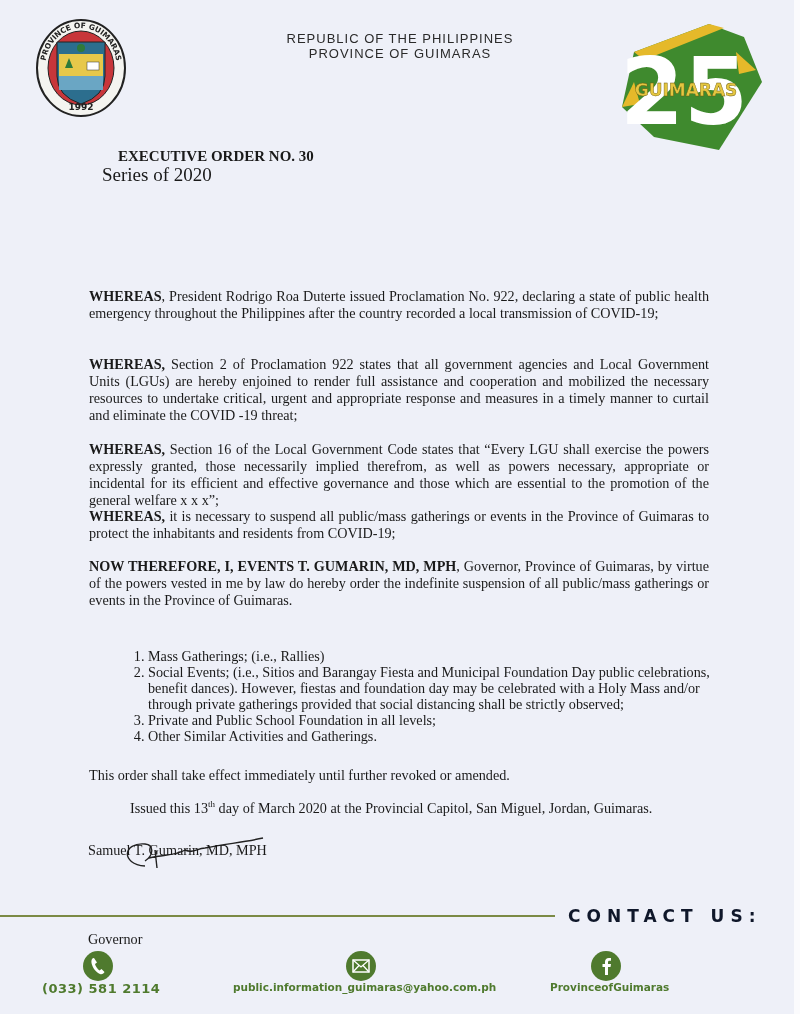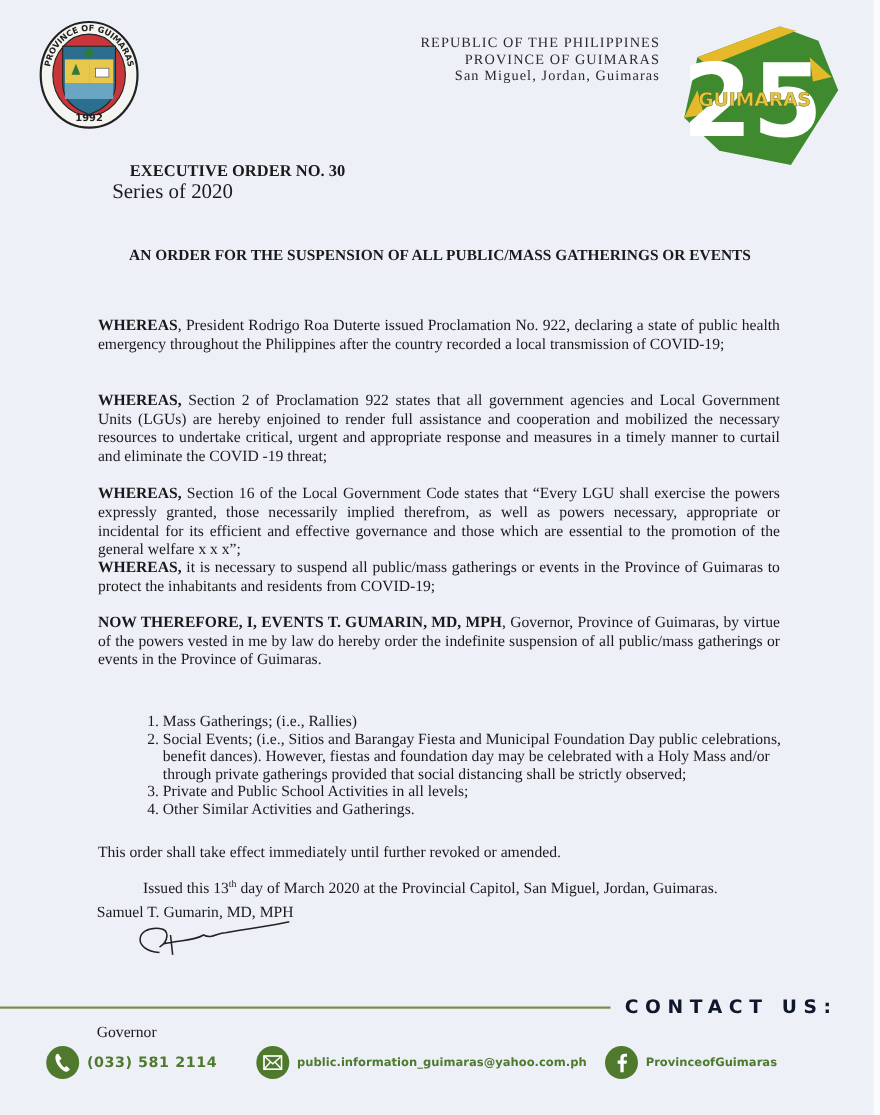--- a/index.html
+++ b/index.html
@@ -7,22 +7,22 @@
     width: 800px; height: 1014px; overflow: hidden; position: relative;
     background: #eef0f8;
     font-family: "Liberation Serif", serif;
     color: #1a1a1a;
   }
   .right-strip { position: absolute; top: 0; right: 0; width: 6px; height: 1014px; background: #fbfbfd; }
 
   
   .seal { position: absolute; left: 35px; top: 18px; width: 92px; height: 100px; }
   .letterhead {
-    position: absolute; left: 200px; top: 31px; width: 400px; text-align: right;
-    font-family: Liberation Serif, serif; color: #2a2a2a;
+    position: absolute; left: 200px; top: 31px; width: 400px; text-align: center;
+    font-family: Liberation Sans, sans-serif; color: #2a2a2a;
   }
   .lh-line { font-size: 13px; letter-spacing: 1px; line-height: 15px; }
   .lh-office { font-size: 16.5px; font-weight: bold; letter-spacing: 3.5px; line-height: 20px; color: #1a1a1a; }
   .lh-addr { font-size: 13px; letter-spacing: 1px; line-height: 15px; }
   .logo25 { position: absolute; left: 614px; top: 12px; width: 150px; height: 140px; }
   .eo-no { position: absolute; left: 89px; top: 148px; font-weight: bold; font-size: 15px; margin-left: 29px; }
   .eo-series { position: absolute; left: 102px; top: 164px; font-size: 19px; }
   .title { position: absolute; left: 80px; top: 224px; width: 640px; text-align: center; font-weight: bold; font-size: 14px; line-height: 17px; }
   .para { position: absolute; left: 89px; width: 620px; text-align: justify; font-size: 14.2px; line-height: 17px; }
   .para b { font-weight: bold; }
@@ -34,30 +34,30 @@
   ol.items {
     position: absolute; left: 112px; top: 632px; width: 590px; margin: 16px; padding-left: 20px;
     font-size: 14.2px; line-height: 16px;
   }
   ol.items li { padding-left: 0; }
   .p6 { top: 767px; }
   .p7 { top: 800px; margin-left: 41px; }
   sup { font-size: 9px; line-height: 0; }
 
   .sig-scribble { position: absolute; left: 115px; top: 836px; width: 150px; height: 40px; }
-  .sig-name { position: absolute; left: 88px; top: 822px; font-size: 14.2px; }
+  .sig-name { position: absolute; left: 88px; top: 842px; font-size: 14.2px; }
   .sig-title { position: absolute; left: 88px; top: 883px; font-size: 14.2px; margin-top: 48px; }
 
   
   .footer-line { position: absolute; left: 0; top: 915px; width: 555px; height: 2px; background: #7b8a45; }
   .contact-us {
     position: absolute; left: 568px; top: 906px;
     font-family: "DejaVu Sans", sans-serif; font-weight: bold; font-size: 17px; letter-spacing: 6px; color: #0f172a;
   }
-  .contact-item { position: absolute; top: 951px; display: flex; align-items: center; font-family: "DejaVu Sans", sans-serif; color: #4f7a2e; font-weight: bold; }
+  .contact-item { position: absolute; top: 951px; display: flex; align-items: center; font-family: "DejaVu Sans", sans-serif; color: #4f7a2e; font-weight: bold; flex-direction: column; }
   .c-phone { left: 42px; font-size: 13px; letter-spacing: 0.5px; }
   .c-email { left: 233px; font-size: 10.5px; }
   .c-fb { left: 550px; font-size: 10.5px; }
   .c-icon { width: 30px; height: 30px; border-radius: 50%; background: #4f7a2e; display: flex; align-items: center; justify-content: center; margin-right: 7px; }
   .c-icon svg { display: block; }
 </style>
 </head>
 <body>
 
 <div class="right-strip"></div>
@@ -73,49 +73,47 @@
   <path d="M30 50 l4 -10 l4 10 z" fill="#2f7a3a"></path>
   <rect x="52" y="44" width="12" height="8" fill="#fff" stroke="#333" stroke-width="0.5"></rect>
   <text x="46" y="92" text-anchor="middle" font-family="DejaVu Sans, sans-serif" font-size="9" font-weight="bold" fill="#222">1992</text>
   <path id="sealArc" d="M10 50 A36 40 0 0 1 82 50" fill="none"></path>
   <text font-family="DejaVu Sans, sans-serif" font-size="7.5" font-weight="bold" fill="#222"><textPath href="#sealArc" startOffset="50%" text-anchor="middle">PROVINCE OF GUIMARAS</textPath></text>
 </svg>
 
 <div class="letterhead">
   <div class="lh-line">REPUBLIC OF THE PHILIPPINES</div>
   <div class="lh-line">PROVINCE OF GUIMARAS</div>
-  <div class="lh-addr">San Miguel, Jordan, Guimaras</div>
 </div>
 
 <svg class="logo25" viewBox="0 0 150 140">
   <path d="M20 40 L95 12 L130 25 L148 70 L105 138 L40 125 L8 95 Z" fill="#3f8a2e"></path>
   <path d="M20 40 L95 12 L110 16 L30 48 Z" fill="#e5b92a"></path>
   <path d="M8 95 L20 70 L26 92 Z" fill="#e5b92a"></path>
   <path d="M122 40 L142 58 L125 62 Z" fill="#e5b92a"></path>
   <text x="70" y="112" text-anchor="middle" font-family="DejaVu Sans, sans-serif" font-size="92" font-weight="bold" fill="#ffffff">25</text>
   <text x="72" y="84" text-anchor="middle" font-family="DejaVu Sans, sans-serif" font-size="17" font-weight="bold" fill="#e5c640" stroke="#6a5a10" stroke-width="0.4">GUIMARAS</text>
 </svg>
 
 <div class="eo-no">EXECUTIVE ORDER NO. 30</div>
 <div class="eo-series">Series of 2020</div>
 
 <div class="title">
-  <div>AN ORDER FOR THE SUSPENSION OF ALL PUBLIC/MASS GATHERINGS OR EVENTS</div>
 </div>
 
 <div class="para p1"><b>WHEREAS</b><span>, President Rodrigo Roa Duterte issued Proclamation No. 922, declaring a state of public health emergency throughout the Philippines after the country recorded a local transmission of COVID-19;</span></div>
 <div class="para p2"><b>WHEREAS,</b><span> Section 2 of Proclamation 922 states that all government agencies and Local Government Units (LGUs) are hereby enjoined to render full assistance and cooperation and mobilized the necessary resources to undertake critical, urgent and appropriate response and measures in a timely manner to curtail and eliminate the COVID -19 threat;</span></div>
 <div class="para p3"><b>WHEREAS,</b><span> Section 16 of the Local Government Code states that “Every LGU shall exercise the powers expressly granted, those necessarily implied therefrom, as well as powers necessary, appropriate or incidental for its efficient and effective governance and those which are essential to the promotion of the general welfare x x x”;</span></div>
 <div class="para p4"><b>WHEREAS,</b><span> it is necessary to suspend all public/mass gatherings or events in the Province of Guimaras to protect the inhabitants and residents from COVID-19;</span></div>
 <div class="para p5"><b>NOW THEREFORE, I, EVENTS T. GUMARIN, MD, MPH</b><span>, Governor, Province of Guimaras, by virtue of the powers vested in me by law do hereby order the indefinite suspension of all public/mass gatherings or events in the Province of Guimaras.</span></div>
 
 <ol class="items">
   <li>Mass Gatherings; (i.e., Rallies)</li>
   <li>Social Events; (i.e., Sitios and Barangay Fiesta and Municipal Foundation Day public celebrations, benefit dances). However, fiestas and foundation day may be celebrated with a Holy Mass and/or through private gatherings provided that social distancing shall be strictly observed;</li>
-  <li>Private and Public School Activities in all levels;</li>
+  <li>Private and Public School Foundation in all levels;</li>
   <li>Other Similar Activities and Gatherings.</li>
 </ol>
 
 <div class="para p6">This order shall take effect immediately until further revoked or amended.</div>
 <div class="para p7"><span>Issued this 13</span><sup>th</sup><span> day of March 2020 at the Provincial Capitol, San Miguel, Jordan, Guimaras.</span></div>
 
 <svg class="sig-scribble" viewBox="0 0 150 40">
   <path d="M30 30 C 5 28, 8 6, 30 8 C 40 9, 38 20, 30 25 M34 22 C 50 18, 60 20, 70 14 C 78 18, 82 12, 90 12 M90 12 C 110 8, 130 6, 148 2 M40 14 L42 32" fill="none" stroke="#222" stroke-width="1.4"></path>
 </svg>
 <div class="sig-name">Samuel T. Gumarin, MD, MPH</div>

